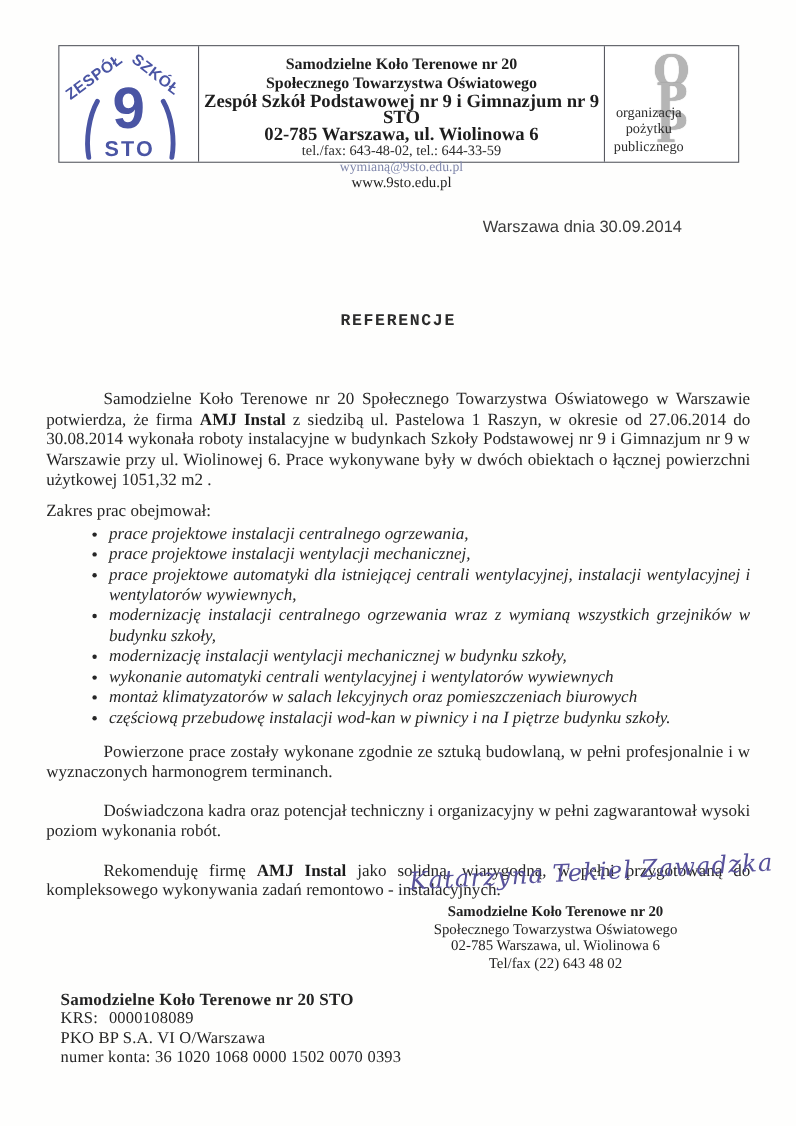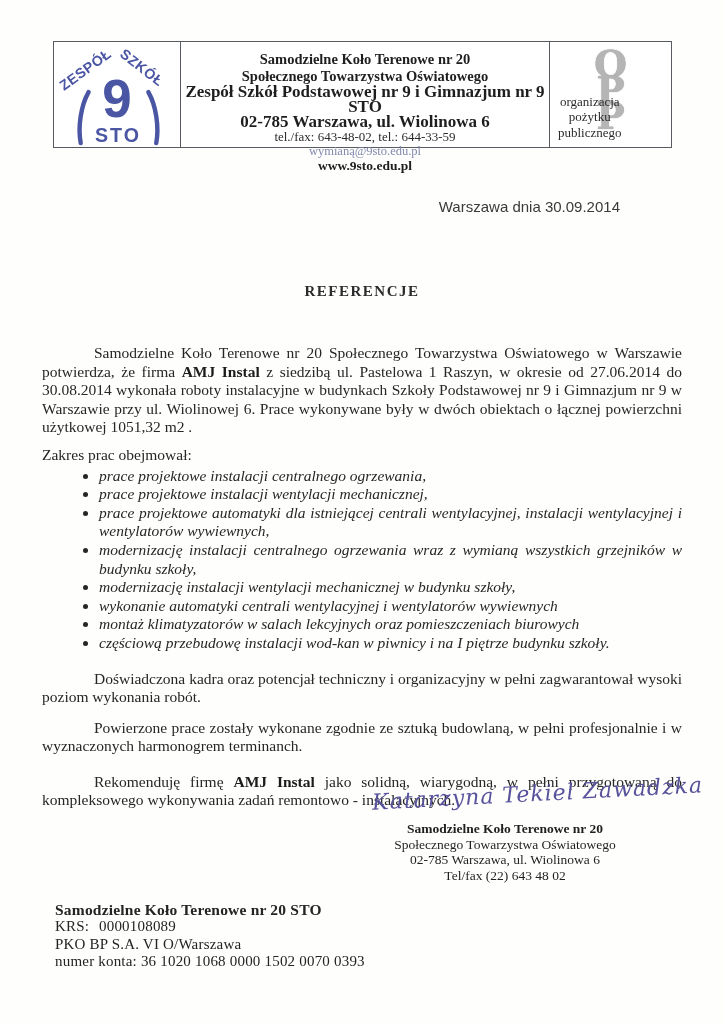--- a/index.html
+++ b/index.html
@@ -25,21 +25,21 @@
   .lh-cell{box-sizing:border-box;}
   .lh-cell + .lh-cell{border-left:1.6px solid #585a61;}
   .cell-logo{width:126px;display:flex;align-items:center;justify-content:center;}
   .cell-org{flex:1;text-align:center;padding-top:9px;}
   .cell-opp{width:122px;position:relative;}
 
   .org-l1,.org-l2{font-weight:bold;font-size:14.5px;line-height:16.5px;color:#1e1e1e;}
   .org-l3,.org-l4{font-weight:bold;font-size:17px;line-height:15px;color:#1e1e1e;}
   .org-l5{font-size:13px;line-height:15px;color:#2a2a2a;}
   .org-email{font-size:12.5px;line-height:14px;color:#8289ad;}
-  .org-web{font-weight:bold;font-size:13.5px;line-height:15px;color:#1e1e1e;}
+  .org-web{font-weight:normal;font-size:13.5px;line-height:15px;color:#1e1e1e;}
 
   .opp-letters{
     position:absolute;top:5px;left:0;right:0;
     text-align:center;
     font-family:"DejaVu Serif", serif;
     color:#b5b5b5;
     text-shadow:0 0 1px #909090;
   }
   .opp-letters span{display:block;height:26px;font-size:38px;line-height:33px;font-weight:bold;}
   .opp-caption{
@@ -49,26 +49,26 @@
 
   
   .date-line{
     position:absolute;top:198px;right:104px;
     font-family:"Liberation Sans", sans-serif;
     font-size:15px;color:#3a3a3a;
   }
   .doc-title{
     position:absolute;top:283px;left:0;width:100%;
     text-align:center;font-weight:bold;
-    font-size:15px;letter-spacing:1.5px;color:#2c2c2c;
+    font-size:15px;letter-spacing:1.5px;color:#2c2c2c;font-family:Liberation Mono, monospace;
   }
 
   
   .body-text{
-    position:absolute;top:344px;left:42px;width:640px;
+    position:absolute;top:354px;left:42px;width:640px;
     font-size:15.5px;line-height:18.6px;color:#262626;
   }
   .body-text p{margin:0;text-align:justify;}
   .indent{text-indent:52px;}
   .scope-intro{margin-top:9px !important;text-align:left !important;}
   ul.scope{margin:2px 0 0 0;padding-left:57px;list-style:disc;}
   ul.scope li{text-align:justify;line-height:18.6px;font-style:italic;}
   .p-after-list{margin-top:12px !important;}
   .p-gap{margin-top:17px !important;}
   b{color:#1c1c1c;}
@@ -151,22 +151,22 @@
       <li>prace projektowe instalacji centralnego ogrzewania,</li>
       <li>prace projektowe instalacji wentylacji mechanicznej,</li>
       <li>prace projektowe automatyki dla istniejącej centrali wentylacyjnej, instalacji wentylacyjnej i wentylatorów wywiewnych,</li>
       <li>modernizację instalacji centralnego ogrzewania wraz z wymianą wszystkich grzejników w budynku szkoły,</li>
       <li>modernizację instalacji wentylacji mechanicznej w budynku szkoły,</li>
       <li>wykonanie automatyki centrali wentylacyjnej i wentylatorów wywiewnych</li>
       <li>montaż klimatyzatorów w salach lekcyjnych oraz pomieszczeniach biurowych</li>
       <li>częściową przebudowę instalacji wod-kan w piwnicy i na I piętrze budynku szkoły.</li>
     </ul>
 
+    <p class="indent p-after-list">Powierzone prace zostały wykonane zgodnie ze sztuką budowlaną, w pełni profesjonalnie i w wyznaczonych harmonogrem terminanch.</p>
     <p class="indent p-gap">Doświadczona kadra oraz potencjał techniczny i organizacyjny w pełni zagwarantował wysoki poziom wykonania robót.</p>
-    <p class="indent p-after-list">Powierzone prace zostały wykonane zgodnie ze sztuką budowlaną, w pełni profesjonalnie i w wyznaczonych harmonogrem terminanch.</p>
     <p class="indent p-gap"><span>Rekomenduję firmę </span><b>AMJ Instal</b><span> jako solidną, wiarygodną, w pełni przygotowaną do kompleksowego wykonywania zadań remontowo - instalacyjnych.</span></p>
   </div>
 
   <div class="signature-script">Katarzyna Tekiel Zawadzka</div>
 
   <div class="stamp">
     <div class="stamp-l1">Samodzielne Koło Terenowe nr 20</div>
     <div>Społecznego Towarzystwa Oświatowego</div>
     <div>02-785 Warszawa, ul. Wiolinowa 6</div>
     <div>Tel/fax (22) 643 48 02</div>

